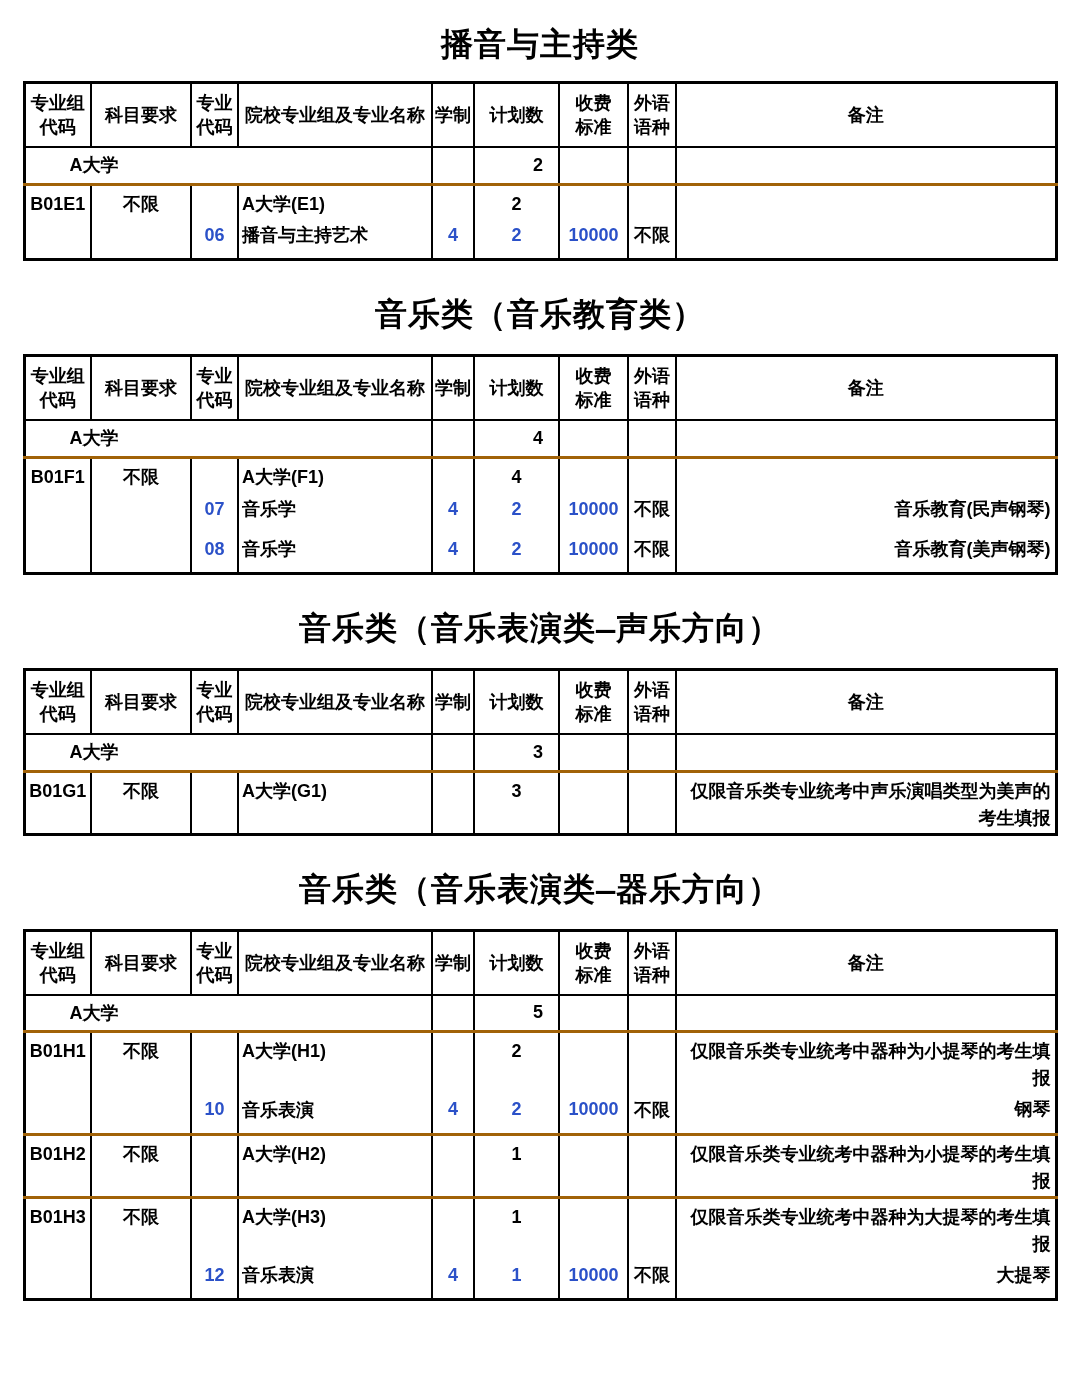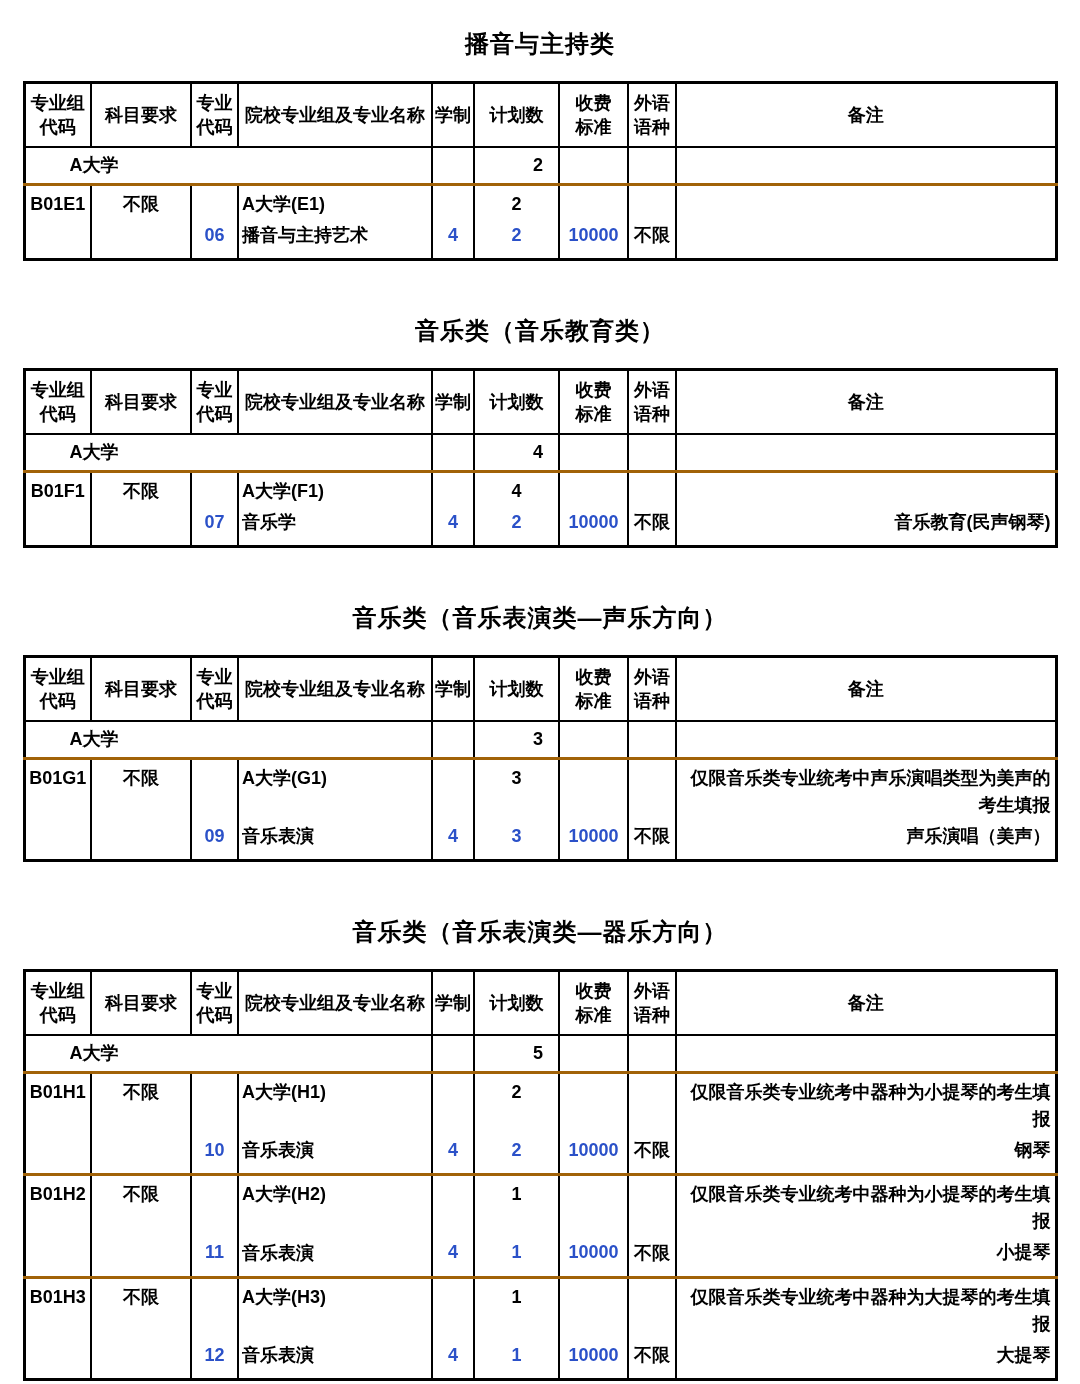--- a/index.html
+++ b/index.html
@@ -9,26 +9,26 @@
     font-family: "Liberation Sans", sans-serif;
     color: #000;
   }
   body { width: 1080px; min-height: 1384px; }
   .doc { padding-top: 26px; }
 
   .sec { }
   .sec-title {
     text-align: center;
     font-weight: 700;
-    font-size: 24px;
+    font-size: 32px;
     line-height: 36px;
     letter-spacing: 1px;
     margin: 0 0 19px 0;
   }
-  .sec + .sec .sec-title { margin-top: 52px; }
+  .sec + .sec .sec-title { margin-top: 38px; font-family: Liberation Mono, monospace; }
 
   table.grid {
     width: 1032px;
     margin: 0 auto;
     border-collapse: collapse;
     table-layout: fixed;
     border: 3px solid #000;
   }
   th, td {
     border-left: 2px solid #000;
@@ -192,20 +192,31 @@
           <td></td>
           <td></td>
           <td class="blue">07</td>
           <td class="al">音乐学</td>
           <td class="blue">4</td>
           <td class="blue">2</td>
           <td class="blue">10000</td>
           <td>不限</td>
           <td class="remark">音乐教育(民声钢琴)</td>
         </tr>
+        <tr class="detail">
+          <td></td>
+          <td></td>
+          <td class="blue">08</td>
+          <td class="al">音乐学</td>
+          <td class="blue">4</td>
+          <td class="blue">2</td>
+          <td class="blue">10000</td>
+          <td>不限</td>
+          <td class="remark">音乐教育(美声钢琴)</td>
+        </tr>
       </tbody>
     </table>
   </div>
 
   <div class="sec">
     <h2 class="sec-title">音乐类（音乐表演类—声乐方向）</h2>
     <table class="grid">
       <colgroup>
         <col style="width:67px">
           <col style="width:100px">
@@ -247,31 +258,20 @@
           <td>B01G1</td>
           <td>不限</td>
           <td></td>
           <td class="al">A大学(G1)</td>
           <td></td>
           <td>3</td>
           <td></td>
           <td></td>
           <td class="remark">仅限音乐类专业统考中声乐演唱类型为美声的考生填报</td>
         </tr>
-        <tr class="detail">
-          <td></td>
-          <td></td>
-          <td class="blue">09</td>
-          <td class="al">音乐表演</td>
-          <td class="blue">4</td>
-          <td class="blue">3</td>
-          <td class="blue">10000</td>
-          <td>不限</td>
-          <td class="remark">声乐演唱（美声）</td>
-        </tr>
       </tbody>
     </table>
   </div>
 
   <div class="sec">
     <h2 class="sec-title">音乐类（音乐表演类—器乐方向）</h2>
     <table class="grid">
       <colgroup>
         <col style="width:67px">
           <col style="width:100px">
@@ -337,31 +337,20 @@
           <td>B01H2</td>
           <td>不限</td>
           <td></td>
           <td class="al">A大学(H2)</td>
           <td></td>
           <td>1</td>
           <td></td>
           <td></td>
           <td class="remark">仅限音乐类专业统考中器种为小提琴的考生填报</td>
         </tr>
-        <tr class="detail">
-          <td></td>
-          <td></td>
-          <td class="blue">11</td>
-          <td class="al">音乐表演</td>
-          <td class="blue">4</td>
-          <td class="blue">1</td>
-          <td class="blue">10000</td>
-          <td>不限</td>
-          <td class="remark">小提琴</td>
-        </tr>
 
         <tr class="gline">
           <td>B01H3</td>
           <td>不限</td>
           <td></td>
           <td class="al">A大学(H3)</td>
           <td></td>
           <td>1</td>
           <td></td>
           <td></td>

